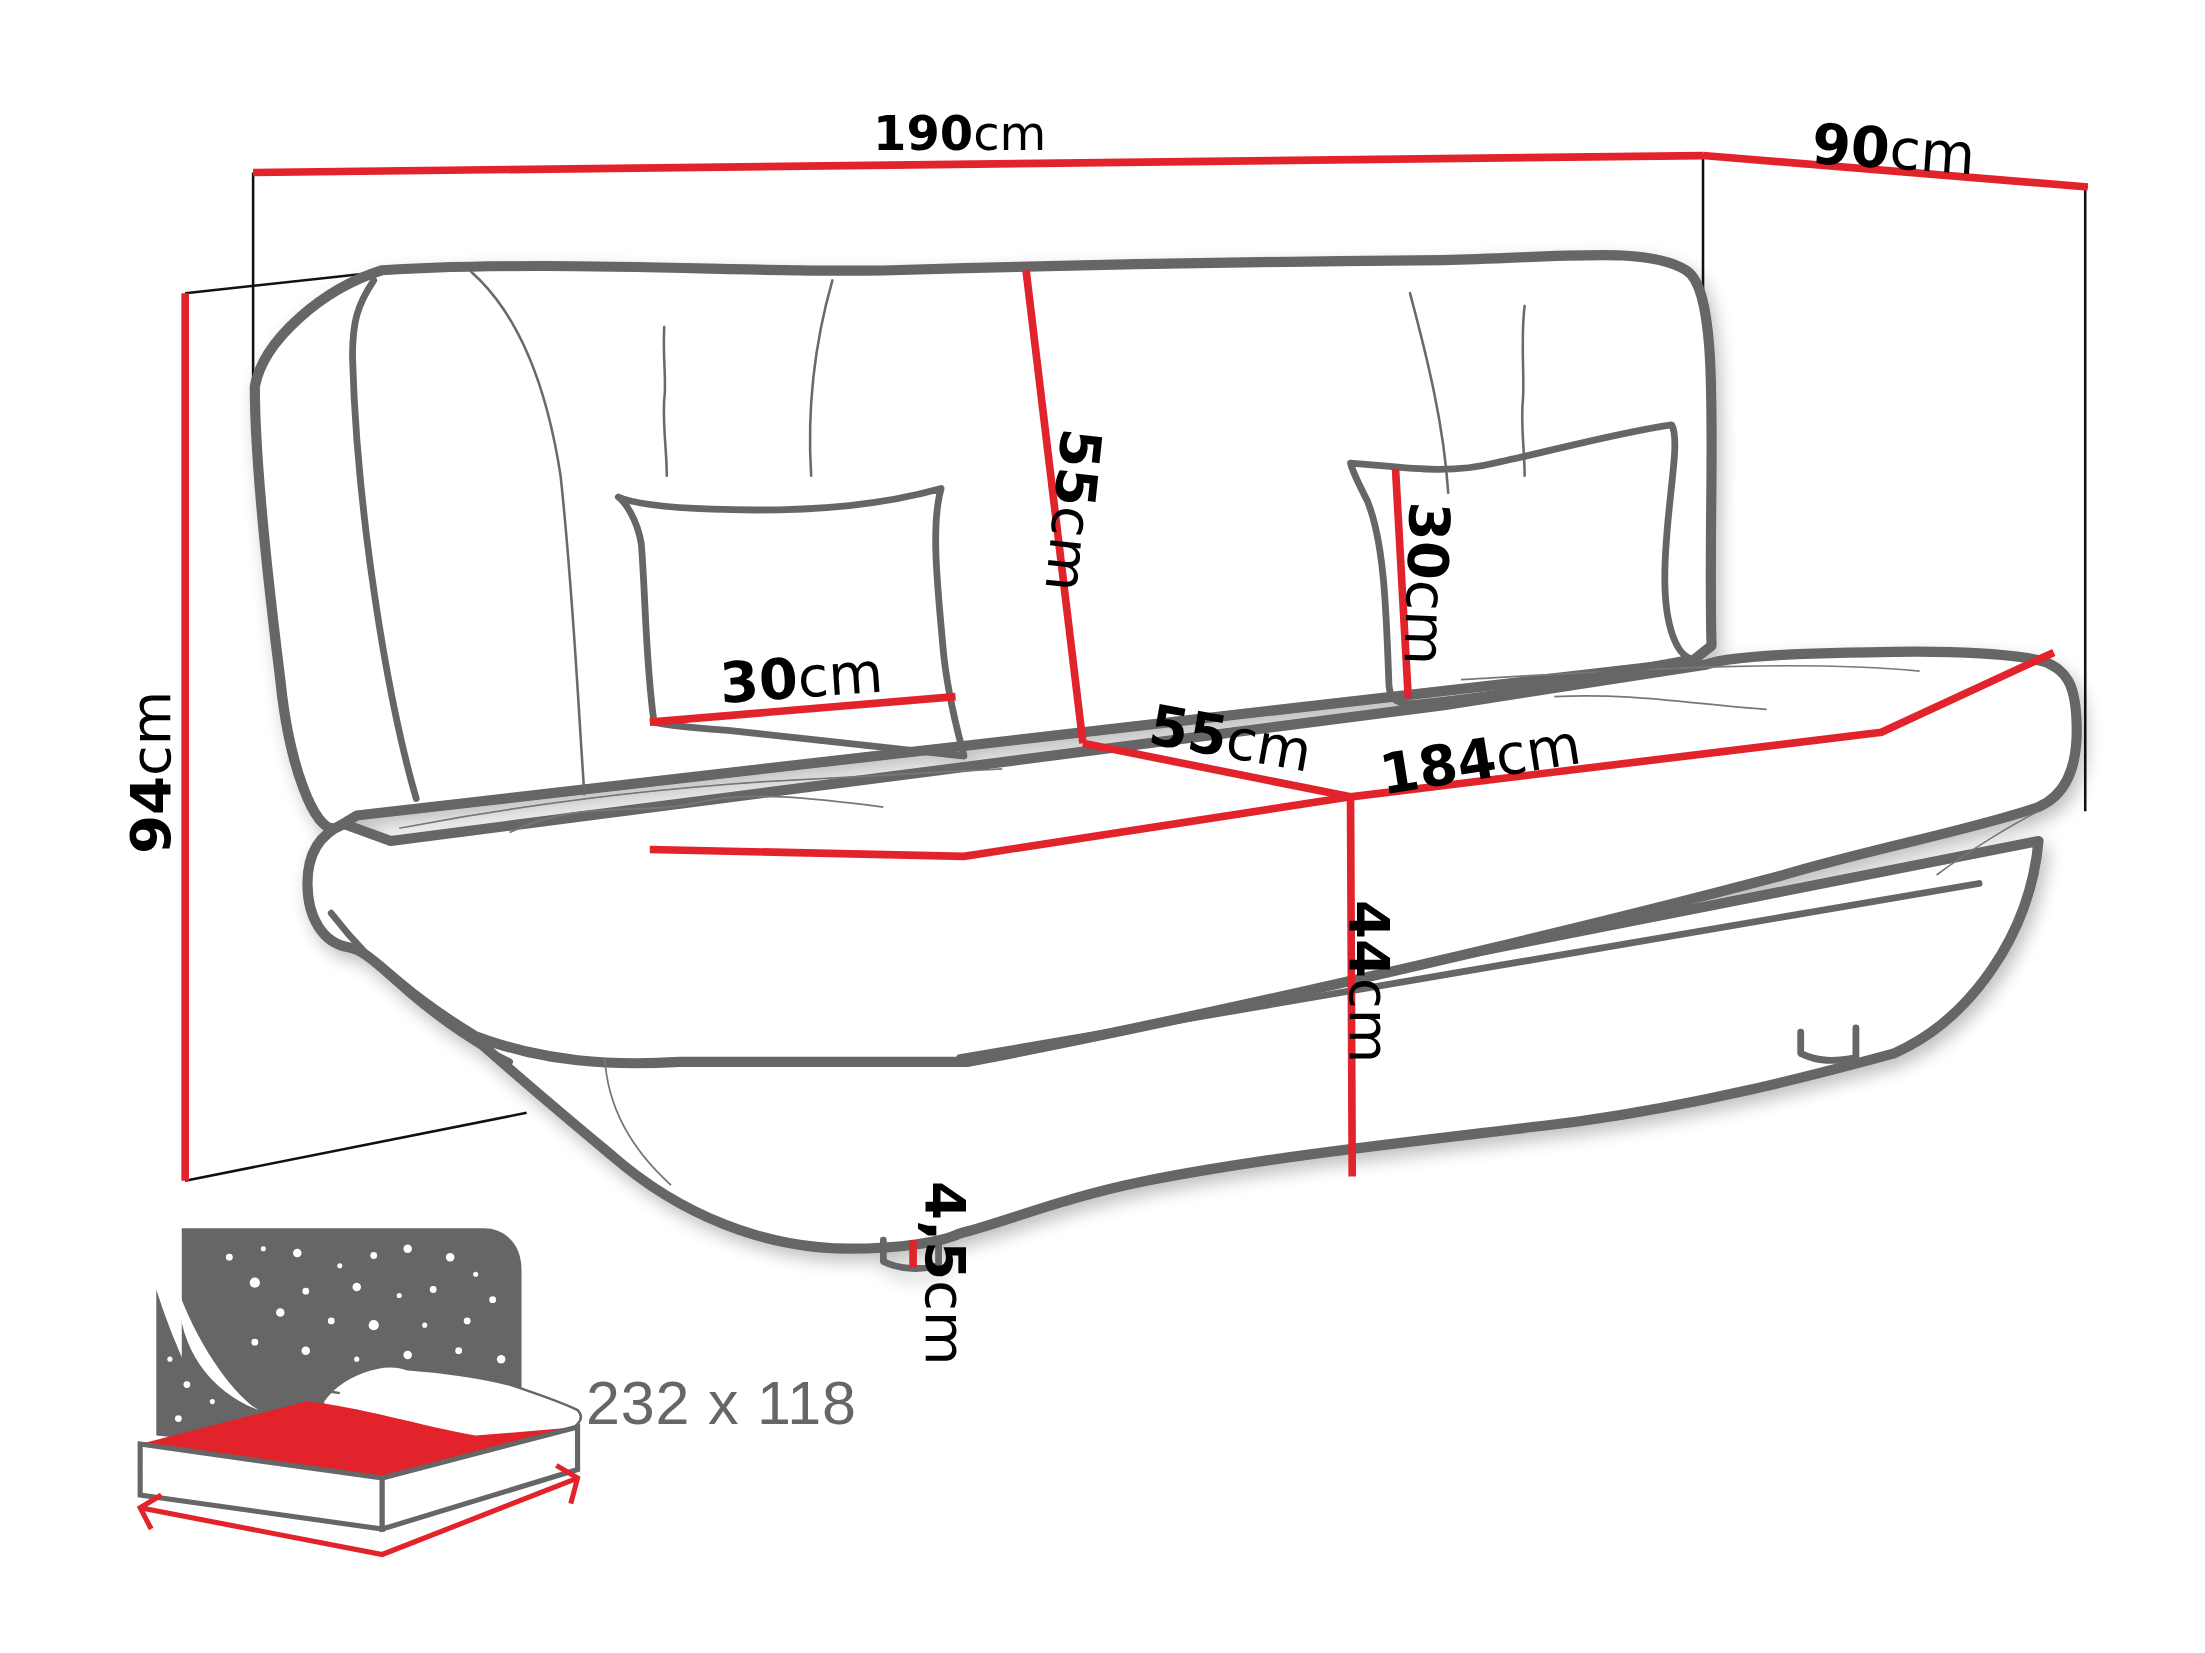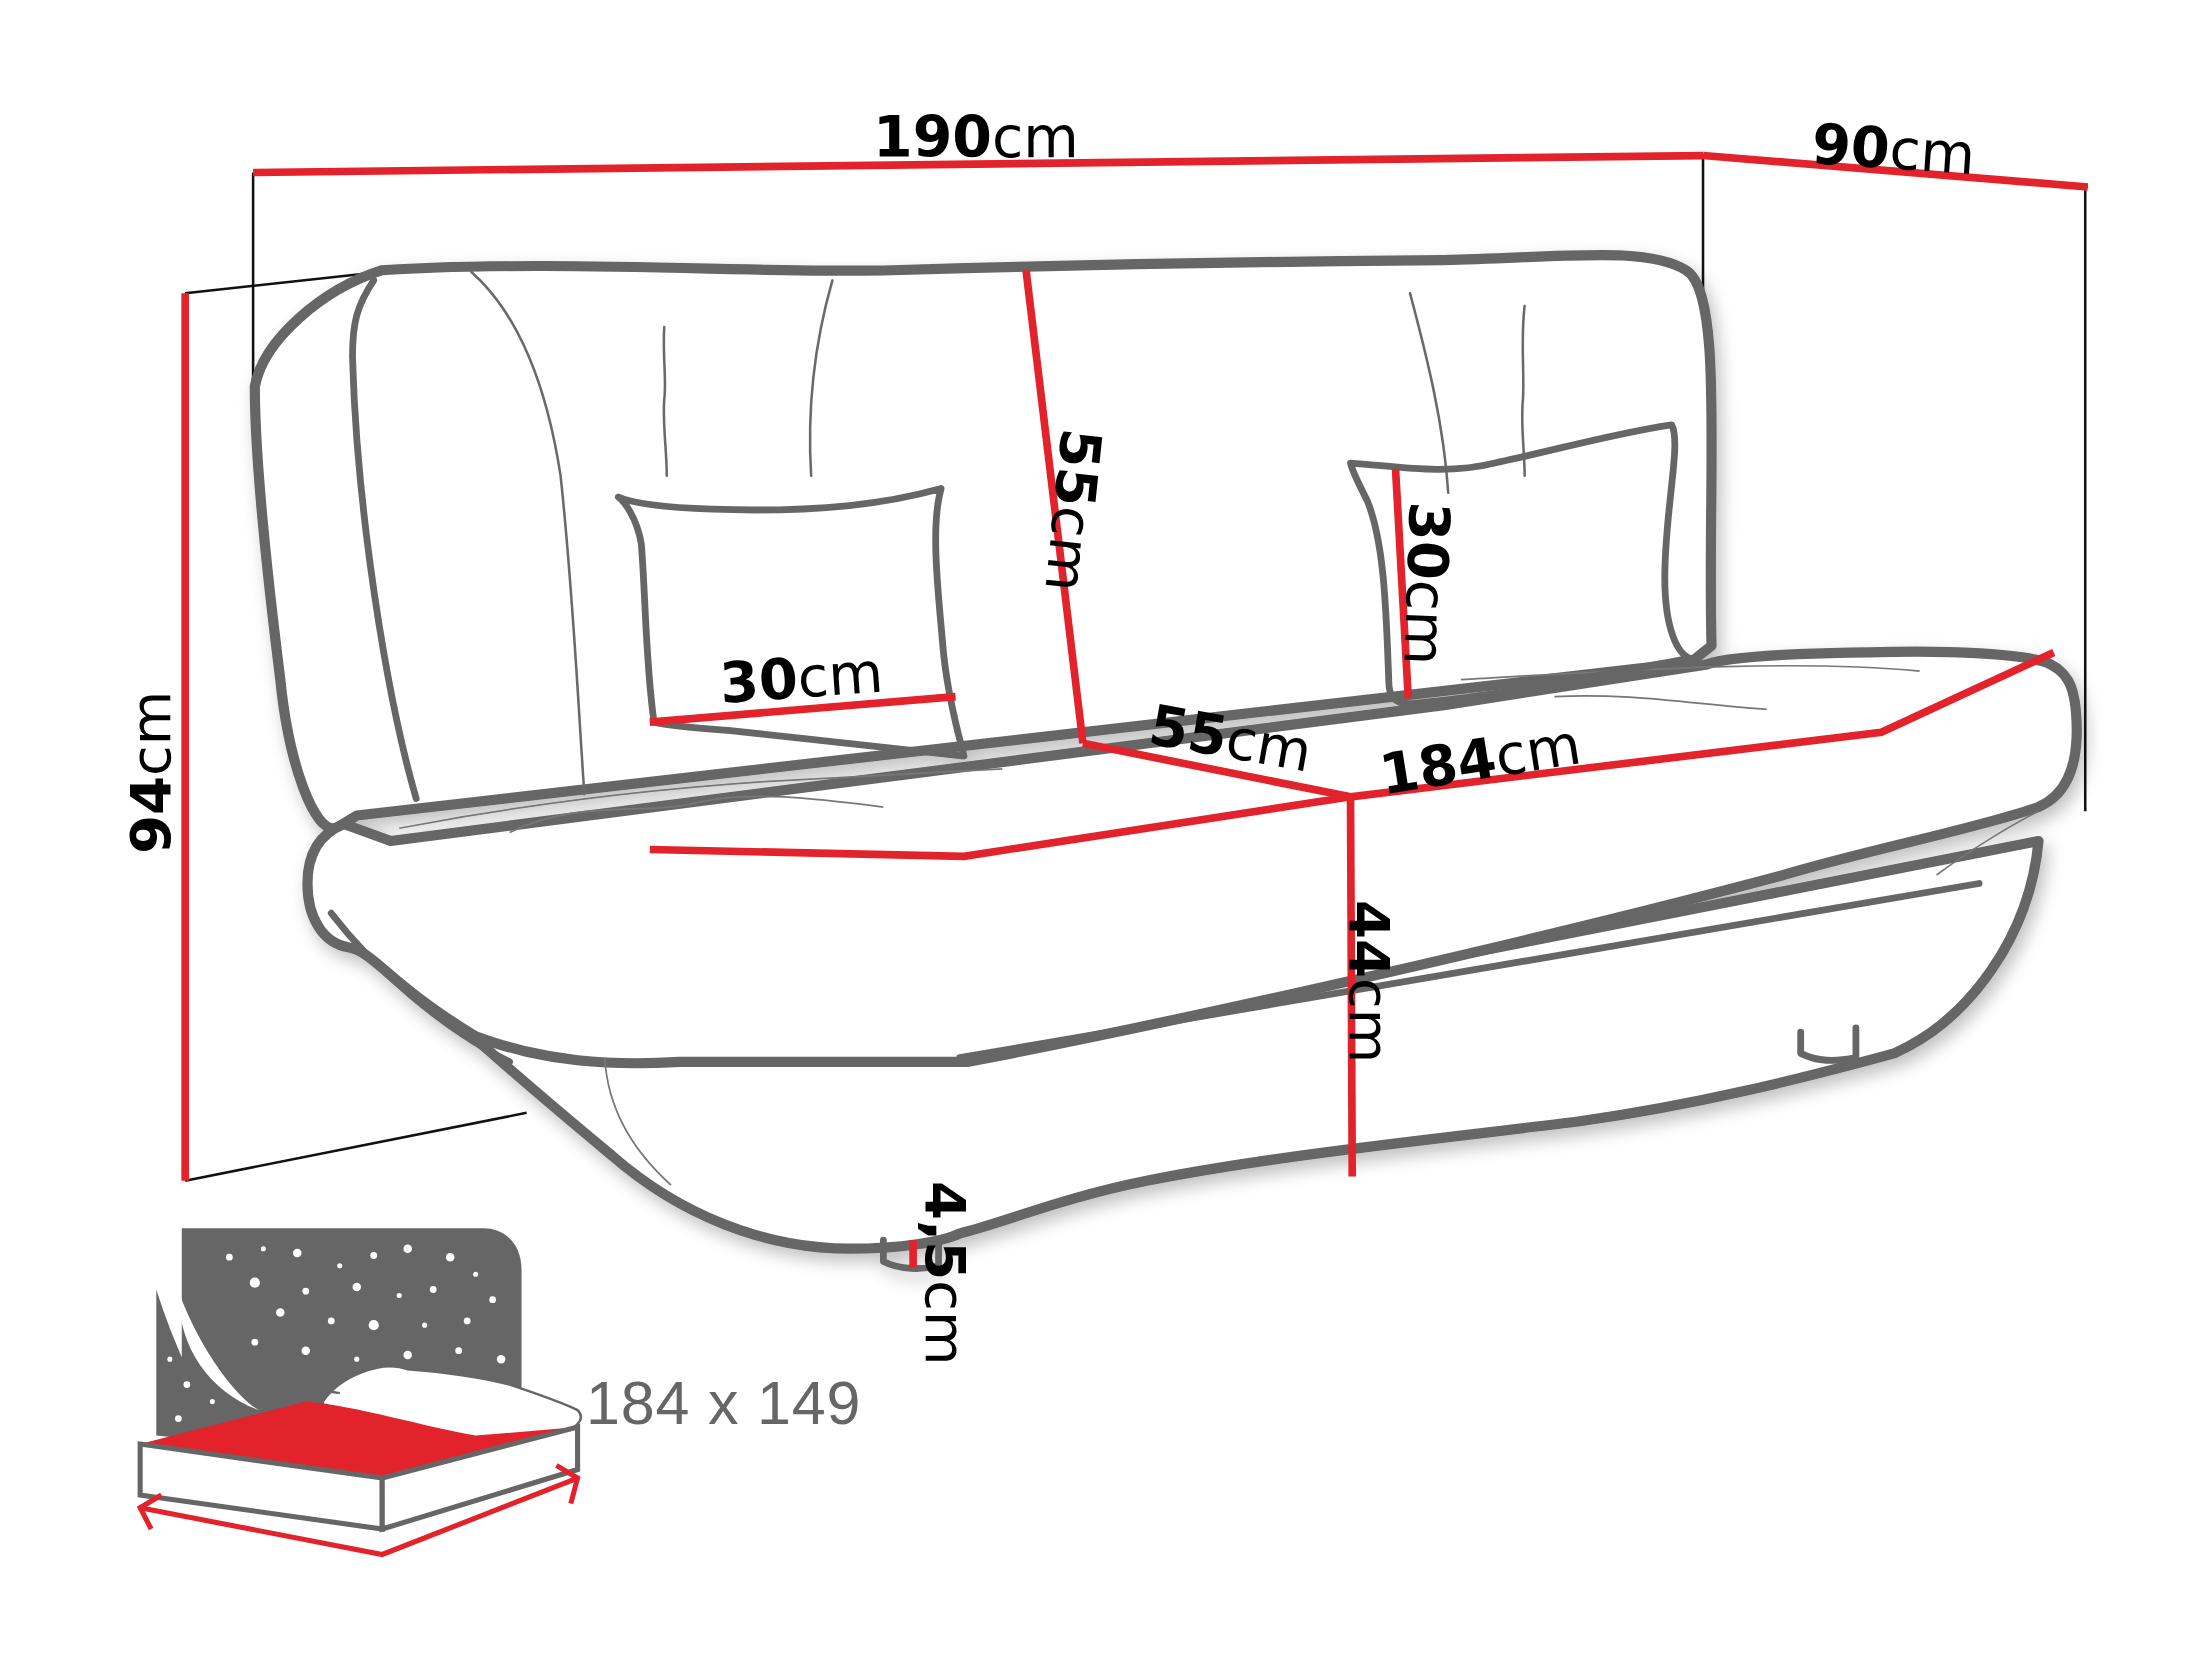--- a/index.html
+++ b/index.html
@@ -135,21 +135,21 @@
     <path d="M165 1700 L360 1650 C420 1655 500 1680 560 1690 L680 1680 L450 1740 Z" fill="#e3232b"></path>
     <path d="M165 1700 L450 1740 L450 1800 L165 1760 Z" fill="#ffffff" stroke="#666666" stroke-width="6"></path>
     <path d="M450 1740 L680 1680 L680 1730 L450 1800 Z" fill="#ffffff" stroke="#666666" stroke-width="6"></path>
 
     <path d="M165 1775 L450 1830 L680 1740" fill="none" stroke="#e3232b" stroke-width="6"></path>
     <path d="M190 1760 L165 1775 L178 1800" fill="none" stroke="#e3232b" stroke-width="6"></path>
     <path d="M655 1725 L680 1740 L672 1770" fill="none" stroke="#e3232b" stroke-width="6"></path>
   </g>
 </svg>
 
-<div class="lbl" style="left:873px; top:109px; font-size:57px;">
+<div class="lbl" style="left:873px; top:109px; font-size:48px;">
   <span class="num">190</span><span class="unit">cm</span>
 </div>
 
 <div class="lbl" style="left:1814px; top:116px; font-size:56px; transform: rotate(4deg);">
   <span class="num">90</span><span class="unit">cm</span>
 </div>
 
 <div class="lbl" style="left:123px; top:854px; font-size:56px; transform: rotate(-90deg);">
   <span class="num">94</span><span class="unit">cm</span>
 </div>
@@ -175,14 +175,14 @@
 </div>
 
 <div class="lbl" style="left:718px; top:656px; font-size:56px; transform: rotate(-4deg);">
   <span class="num">30</span><span class="unit">cm</span>
 </div>
 
 <div class="lbl" style="left:1457px; top:503px; font-size:56px; transform: rotate(92deg);">
   <span class="num">30</span><span class="unit">cm</span>
 </div>
 
-<div class="bed-label">184 x 149</div>
+<div class="bed-label">232 x 118</div>
 
 
 </body></html>

